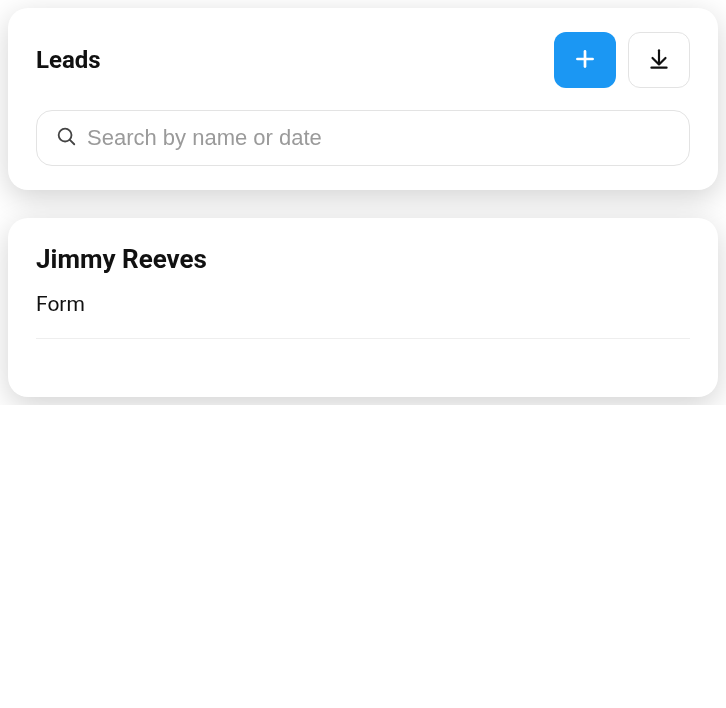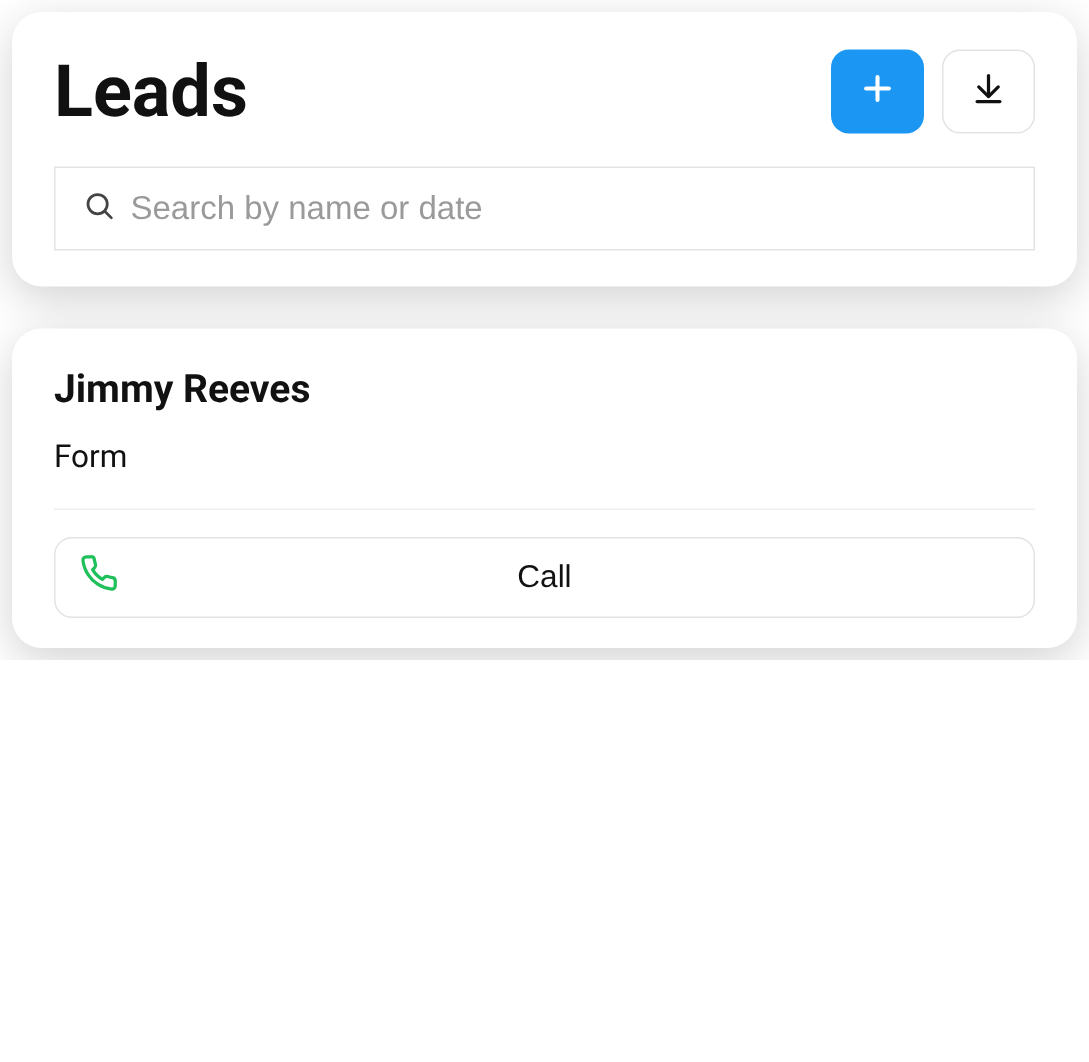--- a/index.html
+++ b/index.html
@@ -20,21 +20,21 @@
       padding: 24px 28px;
       margin-bottom: 28px;
     }
     .header-row {
       display: flex;
       align-items: center;
       justify-content: space-between;
       margin-bottom: 22px;
     }
     .title {
-      font-size: 48px;
+      font-size: 24px;
       font-weight: 700;
       color: #111;
     }
     .header-actions {
       display: flex;
       gap: 12px;
     }
     .btn-icon {
       width: 62px;
       height: 56px;
@@ -48,39 +48,39 @@
     }
     .btn-icon.primary {
       background: #1b97f3;
       border: none;
     }
     .search-wrap {
       display: flex;
       align-items: center;
       gap: 10px;
       border: 1px solid #e3e3e3;
-      border-radius: 0;
+      border-radius: 16px;
       padding: 14px 18px;
     }
     .search-input {
       border: none;
       outline: none;
       font-size: 22px;
       color: #111;
       flex: 1;
       background: transparent;
     }
     .search-input::placeholder {
       color: #9a9a9a;
     }
     .lead-card {
       background: #ffffff;
       border-radius: 20px;
       box-shadow: 0 8px 30px rgba(0,0,0,0.18);
-      padding: 26px 28px 20px 28px;
+      padding: 26px 28px 40px 28px;
     }
     .lead-name {
       font-size: 26px;
       font-weight: 700;
       color: #111;
       margin-bottom: 18px;
     }
     .detail-row {
       display: flex;
       justify-content: space-between;
@@ -171,22 +171,14 @@
 <div class="lead-card">
   <div class="lead-name">Jimmy Reeves</div>
 
   <div class="detail-row">
     <span class="detail-label">Form</span>
   </div>
 
   <hr class="divider">
 
   <div class="action-row">
-    <button class="action-btn">
-      <span class="action-icon">
-        <svg width="26" height="26" viewBox="0 0 24 24" fill="none" stroke="#1fbf5c" stroke-width="2" stroke-linecap="round" stroke-linejoin="round">
-          <path d="M22 16.92v3a2 2 0 0 1-2.18 2 19.8 19.8 0 0 1-8.63-3.07 19.5 19.5 0 0 1-6-6A19.8 19.8 0 0 1 2.12 4.18 2 2 0 0 1 4.11 2h3a2 2 0 0 1 2 1.72c.13.96.36 1.9.7 2.81a2 2 0 0 1-.45 2.11L8.09 9.91a16 16 0 0 0 6 6l1.27-1.27a2 2 0 0 1 2.11-.45c.91.34 1.85.57 2.81.7A2 2 0 0 1 22 16.92z"></path>
-        </svg>
-      </span>
-      <span class="action-btn-label">Call</span>
-    </button>
   </div>
 </div>
 
 </body></html>

